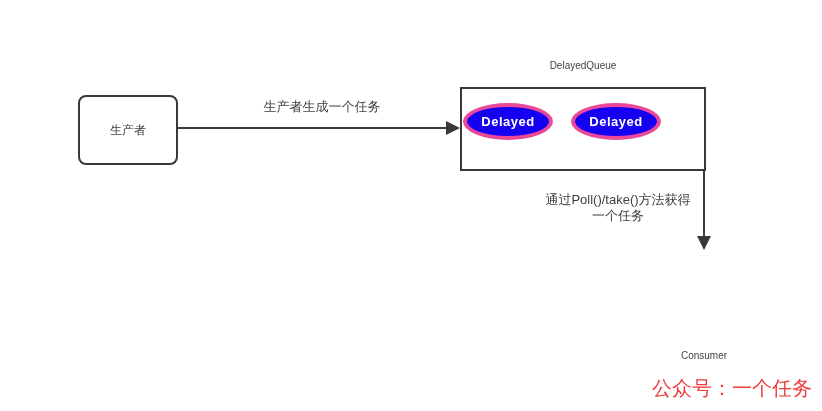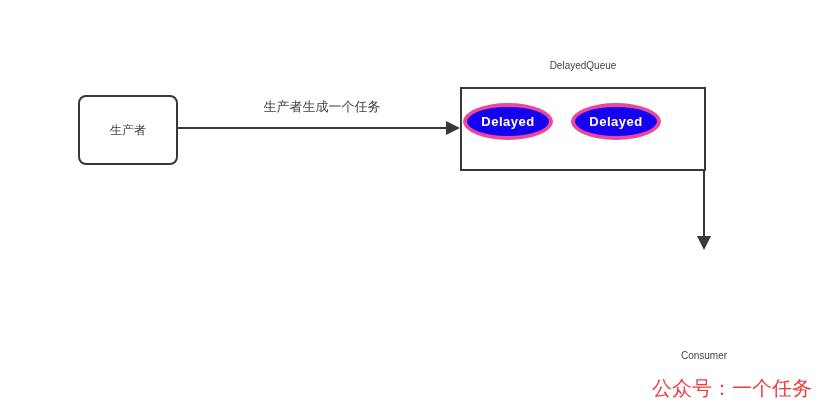--- a/index.html
+++ b/index.html
@@ -102,18 +102,22 @@
   <div class="queue-box abs" style="left:460px;top:87px;width:246px;height:84px;"></div>
   <div class="ellipse abs" style="left:463px;top:103px;width:90px;height:37px;">
     <span>Delayed</span>
   </div>
   <div class="ellipse abs" style="left:571px;top:103px;width:90px;height:37px;">
     <span>Delayed</span>
   </div>
 
   <div class="vline abs" style="left:703px;top:171px;height:66px;"></div>
   <div class="arrowhead-down abs" style="left:697px;top:236px;"></div>
+  <div class="edge-label abs" style="left:530px;top:192px;width:176px;">
+    <div>通过Poll()/take()方法获得</div>
+    <div>一个任务</div>
+  </div>
 
   <div class="caption abs" style="left:654px;top:350px;width:100px;">Consumer</div>
 
   <div class="watermark abs" style="right:10px;bottom:9px;">公众号：一个任务</div>
 
 </div>
 
 </body></html>

